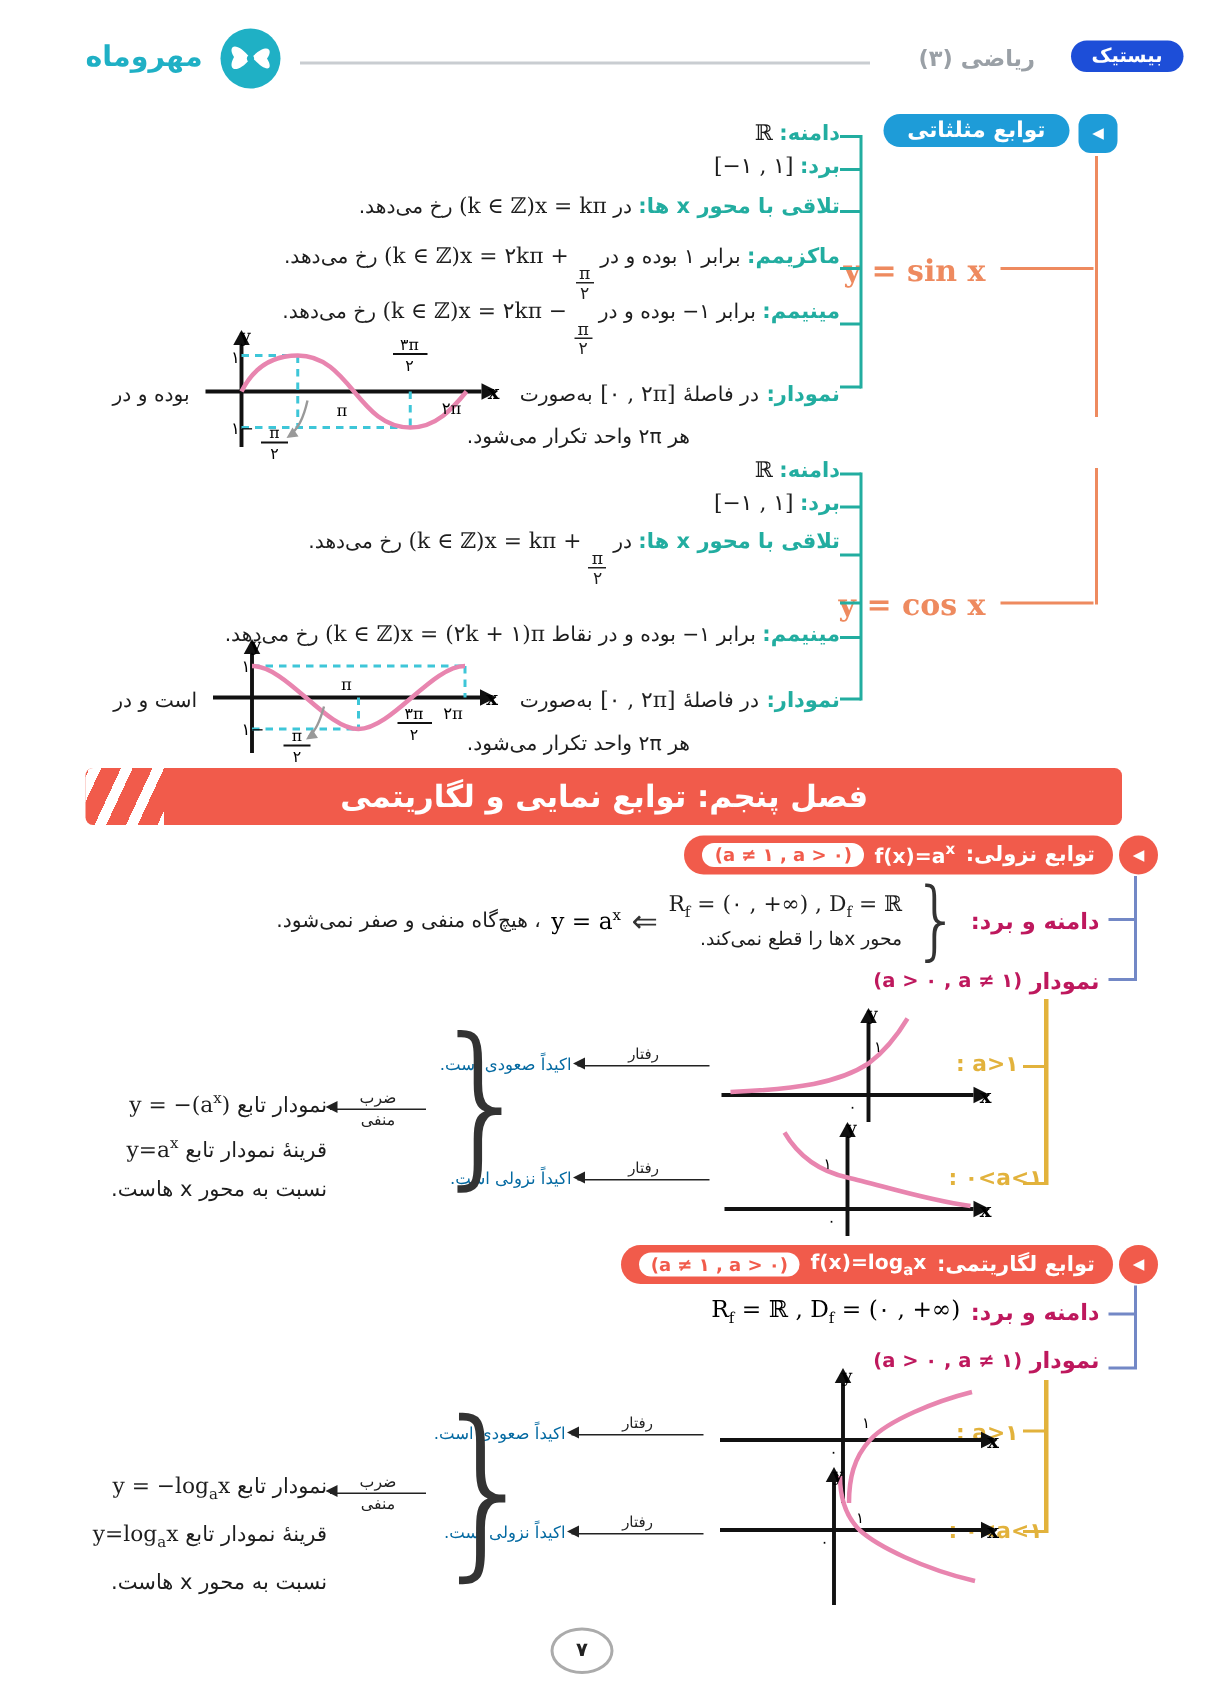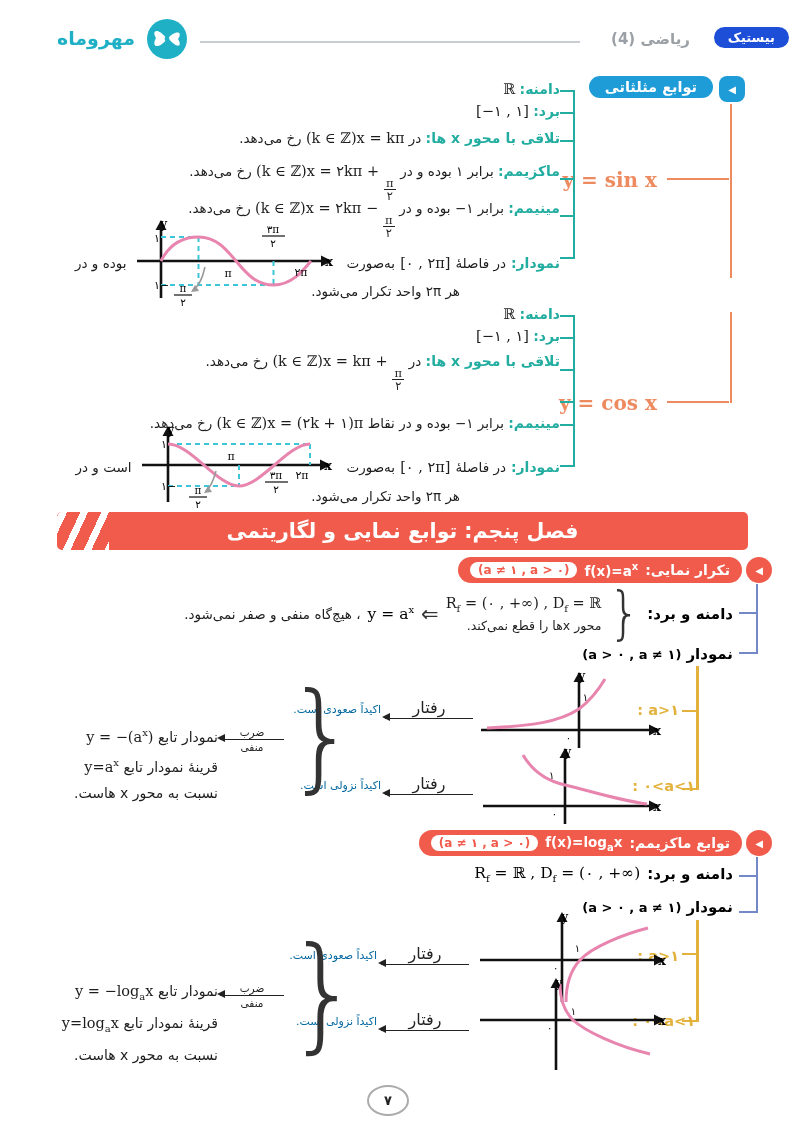--- a/index.html
+++ b/index.html
@@ -9,21 +9,21 @@
   
   .logo-text{left:57px;top:27px;font-size:19px;font-weight:bold;color:#1FB0C5;direction:rtl;}
   .logo-circle{left:146px;top:18px;width:42px;height:42px;}
   .head-line{left:200px;top:41px;width:380px;height:1.5px;background:#C9CDD1;}
   .subject{right:115px;top:30px;font-size:15px;font-weight:bold;color:#9AA0A6;white-space:nowrap;}
   .series-badge{right:16px;top:27px;background:#1d4ed8;color:#fff;font-weight:bold;font-size:13px;
     padding:3px 14px;border-radius:13px;}
   
   .row{position:absolute;direction:rtl;text-align:right;white-space:nowrap;font-size:13.5px;color:#1d1d1d;}
   .teal{color:#22ADA0;font-weight:bold;font-size:14px;}
-  .blue-lb{color:#000000;font-weight:bold;font-size:15px;}
+  .blue-lb{color:#be185d;font-weight:bold;font-size:15px;}
   .gold{color:#E2B23C;font-weight:bold;font-size:14.5px;}
   .math{font-family:"DejaVu Serif","DejaVu Sans",serif;direction:ltr;unicode-bidi:isolate;font-size:14.5px;}
   .val{direction:ltr;unicode-bidi:isolate;}
   .sup{font-size:10px;vertical-align:6px;}
   .sub{font-size:10px;vertical-align:-4px;}
   .fr{display:inline-flex;flex-direction:column;align-items:center;line-height:1.05;font-size:11.5px;
       vertical-align:-11px;font-family:"DejaVu Serif","DejaVu Sans",serif;}
   .fr .den{border-top:1.2px solid #222;padding:0 3px;}
   
   .vline{position:absolute;}
@@ -54,21 +54,21 @@
     direction:ltr;unicode-bidi:isolate;}
   
   .flexrow{position:absolute;display:flex;direction:rtl;align-items:center;gap:7px;white-space:nowrap;}
   .brace-sm{font-size:50px;font-weight:300;line-height:.9;color:#333;transform:scaleY(1.15);
     font-family:"DejaVu Sans",sans-serif;}
   .brace-content{font-size:12.5px;color:#1d1d1d;text-align:right;line-height:1.55;}
   .implies{font-size:21px;color:#333;}
   .note{font-size:13.5px;color:#1d1d1d;}
   .bigbrace{position:absolute;font-family:"DejaVu Sans",sans-serif;font-weight:200;color:#333;line-height:1;}
   .behav{position:absolute;display:flex;flex-direction:column;align-items:center;width:88px;}
-  .behav-label{font-size:16px;color:#222;}
+  .behav-label{font-size:10px;color:#222;}
   .shaft{width:100%;border-top:1.6px solid #222;position:relative;margin-top:1px;}
   .shaft::before{content:'';position:absolute;left:-7px;top:-5.6px;width:0;height:0;
     border:4px solid transparent;border-right:8px solid #222;}
   .case-text{position:absolute;font-size:11px;color:#0369a1;white-space:nowrap;direction:rtl;}
   .negarrow{position:absolute;display:flex;flex-direction:column;align-items:center;width:64px;}
   .negarrow .shaft{margin:1px 0;}
   .na-lb{font-size:10.5px;color:#222;}
   .negtext{position:absolute;direction:rtl;text-align:right;font-size:14px;color:#1d1d1d;line-height:26px;white-space:nowrap;}
   
   .pagenum{left:367px;top:1085px;width:38px;height:27px;border:2px solid #ABABAB;border-radius:50%;
@@ -83,21 +83,21 @@
   <div class="abs logo-text">مهروماه</div>
   <div class="abs logo-circle">
     <svg width="42" height="42" viewBox="0 0 42 42">
       <circle cx="21" cy="21" r="20" fill="#1FB0C5"></circle>
       <path d="M21 21 C12 9,5 12,10 20 C5 29,12 32,21 21 Z" fill="#fff"></path>
       <path d="M22 20 C31 11,37 14,32 21 C37 29,31 31,22 20 Z" fill="#fff"></path>
       <circle cx="21" cy="21" r="2.4" fill="#1FB0C5"></circle>
     </svg>
   </div>
   <div class="abs head-line"></div>
-  <div class="abs subject">ریاضی (4)</div>
+  <div class="abs subject">ریاضی (۳)</div>
   <div class="abs series-badge">بیستیک</div>
 
   <div class="abs trig-badge">توابع مثلثاتی</div>
   <div class="abs sq-icon" style="right:60px;top:76px;">
     <span>◀</span>
   </div>
 
   <div class="vline c-orange" style="right:73px;top:104px;width:2.4px;height:174px;"></div>
   <div class="tick c-orange" style="right:76px;top:178px;width:62px;"></div>
   <div class="abs fn-label" style="right:148px;top:168px;">y = sin x</div>
@@ -263,21 +263,21 @@
     <span class="val">۲π</span>
     <span>واحد تکرار می‌شود.</span>
   </div>
 
   <div class="abs banner">
     <div class="stripes"></div>
     <div class="title">فصل پنجم: توابع نمایی و لگاریتمی</div>
   </div>
 
   <div class="red-pill" style="right:63px;top:557px;">
-    <span>تکرار نمایی:</span>
+    <span>توابع نزولی:</span>
     <span class="formula"><span>f(x)=a</span><span class="sup">x</span></span>
     <span class="cond">(a ≠ ۱ , a &gt; ۰)</span>
   </div>
   <div class="abs rd-icon" style="right:33px;top:557px;">
     <span>◀</span>
   </div>
   <div class="vline c-slate" style="right:47px;top:584px;width:2px;height:70px;"></div>
   <div class="tick c-slate" style="right:49px;top:612px;width:17px;"></div>
   <div class="tick c-slate" style="right:49px;top:652px;width:17px;"></div>
 
@@ -346,21 +346,21 @@
   </div>
   <div class="negtext" style="left:28px;width:190px;top:708px;margin-top:12px;">
     <span>نمودار تابع</span>
     <span class="math"><span>y = −(a</span><span class="sup">x</span><span>)</span></span><br>
     <span>قرینهٔ نمودار تابع</span>
     <span class="math"><span>y=a</span><span class="sup">x</span></span><br>
     <span>نسبت به محور x هاست.</span>
   </div>
 
   <div class="red-pill" style="right:63px;top:830px;">
-    <span>توابع ماکزیمم:</span>
+    <span>توابع لگاریتمی:</span>
     <span class="formula"><span>f(x)=log</span><span class="sub">a</span><span>x</span></span>
     <span class="cond">(a ≠ ۱ , a &gt; ۰)</span>
   </div>
   <div class="abs rd-icon" style="right:33px;top:830px;">
     <span>◀</span>
   </div>
   <div class="vline c-slate" style="right:47px;top:857px;width:2px;height:56px;"></div>
   <div class="tick c-slate" style="right:49px;top:875px;width:17px;"></div>
   <div class="tick c-slate" style="right:49px;top:911px;width:17px;"></div>
 

